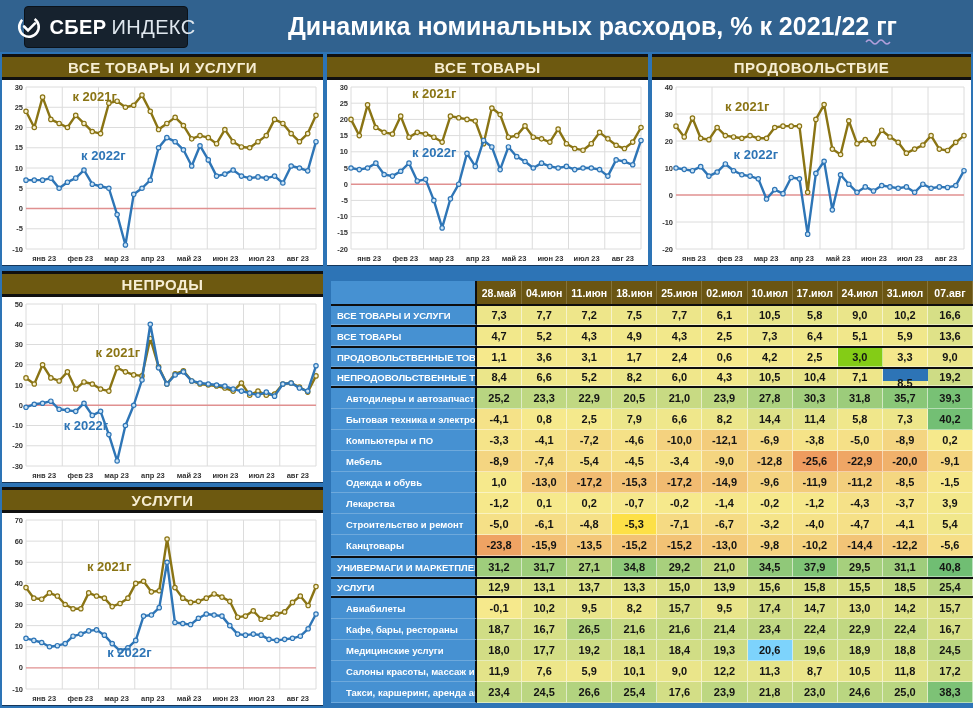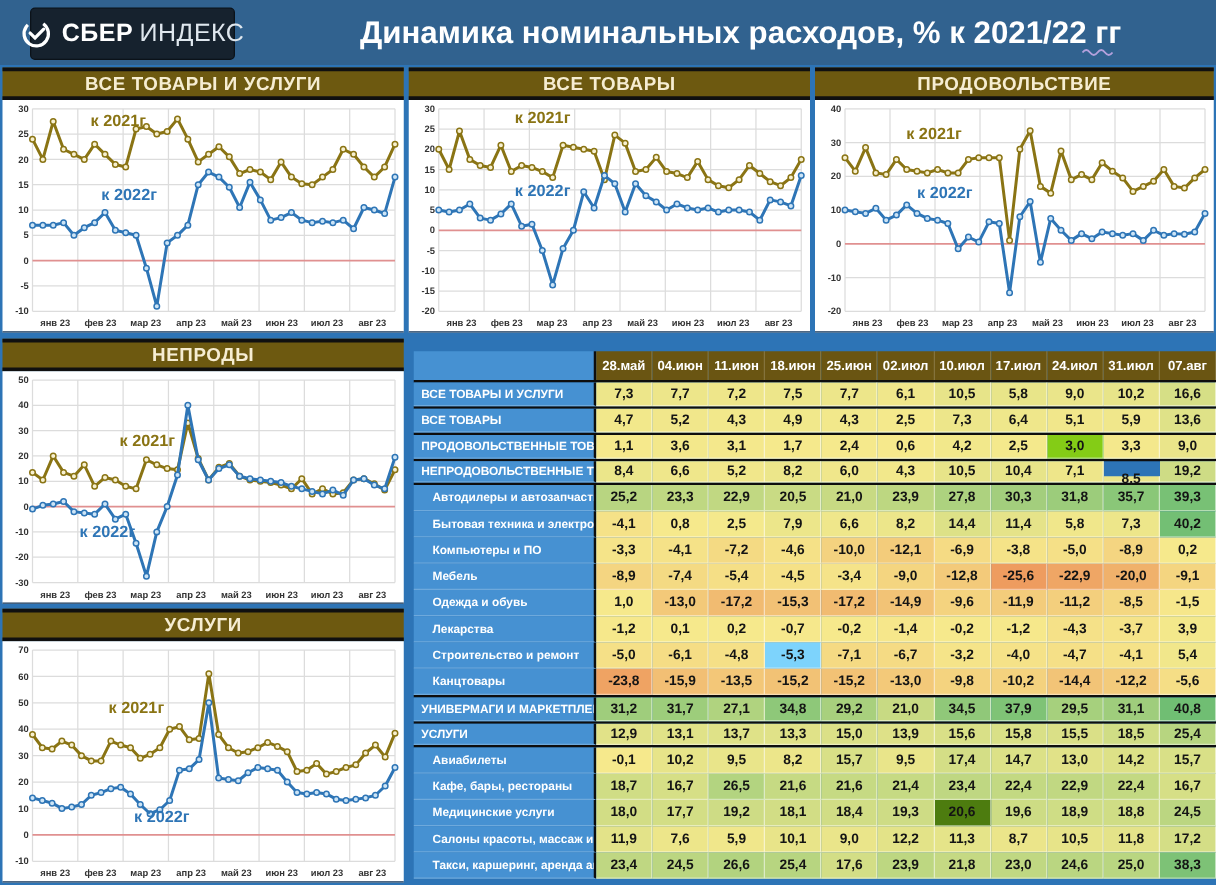--- a/index.html
+++ b/index.html
@@ -859,21 +859,21 @@
         <div class="tcell" style="background: rgb(246, 232, 139);">-1,2</div>
         <div class="tcell" style="background: rgb(245, 225, 136);">-4,3</div>
         <div class="tcell" style="background: rgb(245, 227, 136);">-3,7</div>
         <div class="tcell" style="background: rgb(243, 232, 139);">3,9</div>
       </div>
       <div class="trow">
         <div class="tlabel sub">Строительство и ремонт</div>
         <div class="tcell" style="background: rgb(245, 224, 135);">-5,0</div>
         <div class="tcell" style="background: rgb(245, 221, 133);">-6,1</div>
         <div class="tcell" style="background: rgb(245, 224, 135);">-4,8</div>
-        <div class="tcell" style="background: #7dd3fc;">-5,3</div>
+        <div class="tcell" style="background: #fde047;">-5,3</div>
         <div class="tcell" style="background: rgb(245, 218, 131);">-7,1</div>
         <div class="tcell" style="background: rgb(245, 219, 132);">-6,7</div>
         <div class="tcell" style="background: rgb(245, 228, 137);">-3,2</div>
         <div class="tcell" style="background: rgb(245, 226, 136);">-4,0</div>
         <div class="tcell" style="background: rgb(245, 224, 135);">-4,7</div>
         <div class="tcell" style="background: rgb(245, 226, 136);">-4,1</div>
         <div class="tcell" style="background: rgb(241, 231, 139);">5,4</div>
       </div>
       <div class="trow">
         <div class="tlabel sub">Канцтовары</div>
@@ -946,21 +946,21 @@
         <div class="tcell" style="background: rgb(214, 223, 134);">16,7</div>
       </div>
       <div class="trow">
         <div class="tlabel sub">Медицинские услуги</div>
         <div class="tcell" style="background: rgb(210, 221, 133);">18,0</div>
         <div class="tcell" style="background: rgb(211, 222, 133);">17,7</div>
         <div class="tcell" style="background: rgb(206, 220, 133);">19,2</div>
         <div class="tcell" style="background: rgb(210, 221, 133);">18,1</div>
         <div class="tcell" style="background: rgb(209, 221, 133);">18,4</div>
         <div class="tcell" style="background: rgb(206, 220, 133);">19,3</div>
-        <div class="tcell" style="background: #4d7c0f; text-align: right;">20,6</div>
+        <div class="tcell" style="background: #7dd3fc; text-align: right;">20,6</div>
         <div class="tcell" style="background: rgb(205, 220, 132);">19,6</div>
         <div class="tcell" style="background: rgb(207, 221, 133);">18,9</div>
         <div class="tcell" style="background: rgb(207, 221, 133);">18,8</div>
         <div class="tcell" style="background: rgb(187, 214, 129);">24,5</div>
       </div>
       <div class="trow">
         <div class="tlabel sub">Салоны красоты, массаж и СПА</div>
         <div class="tcell" style="background: rgb(227, 227, 137);">11,9</div>
         <div class="tcell" style="background: rgb(237, 230, 138);">7,6</div>
         <div class="tcell" style="background: rgb(240, 231, 139);">5,9</div>

